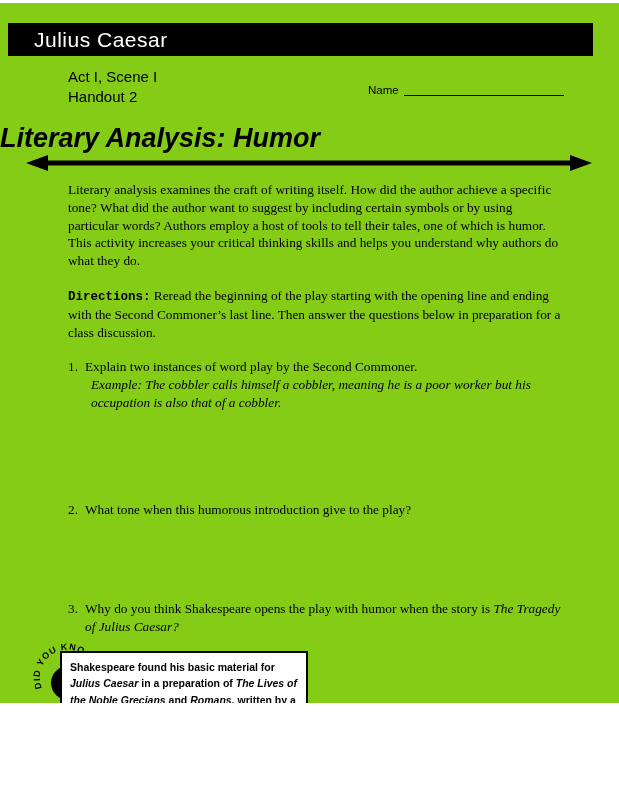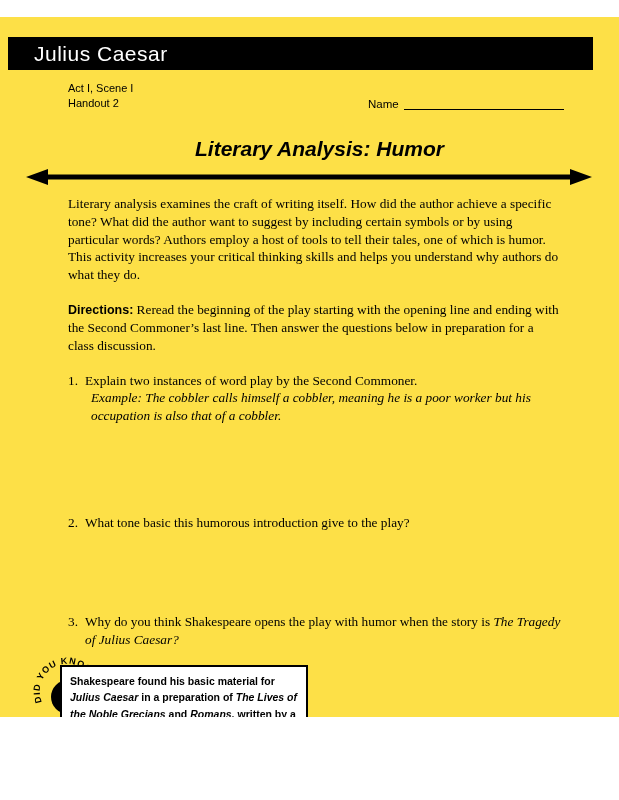--- a/index.html
+++ b/index.html
@@ -1,54 +1,53 @@
 <!DOCTYPE html>
 <html><head>
 <meta charset="utf-8">
 <style>
   * { margin:0; padding:0; box-sizing:border-box; }
   html,body { background:#ffffff; }
   .page {
-    position:relative; width:619px; height:700px; background:#fde047;
+    position:relative; width:619px; height:700px; background:#84cc16;
     color:#000; font-family:"Liberation Serif", serif; overflow:hidden;
-    margin:17px auto;
+    margin:3px auto;
   }
   .header-bar {
     position:absolute; top:20px; left:8px; width:585px; height:33px;
     background:#000; color:#fff; display:flex; align-items:center;
     padding-left:26px; font-family:"Liberation Sans", sans-serif;
     font-size:21px; letter-spacing:0.5px;
   }
   .meta {
     position:absolute; top:64px; left:68px;
-    font-family:"Liberation Sans", sans-serif; font-size:11px; line-height:1.35;
+    font-family:"Liberation Sans", sans-serif; font-size:15px; line-height:1.35;
   }
   .fields {
     position:absolute; top:80px; left:368px; width:196px;
     font-family:"Liberation Sans", sans-serif; font-size:11.5px;
   }
   .field-row { display:flex; align-items:flex-end; margin-bottom:13px;justify-content:flex-end; }
   .field-row .lbl { margin-right:5px; }
   .blank { display:inline-block; border-bottom:1px solid #000; height:13px; }
   .blank.name { flex:1; }
   .blank.date { width:84px; margin-right:14px; }
   .blank.hour { width:56px; }
   .doc-title {
-    position:absolute; top:120px; left:0; width:100%; text-align:center;
+    position:absolute; top:120px; left:0; width:100%; text-align:left;
     font-family:"Liberation Sans", sans-serif; font-weight:bold; font-style:italic;
-    font-size:21px;
-    padding-left:20px;
+    font-size:27px;
   }
   .arrow-rule { position:absolute; top:151px; left:26px; }
   .content {
     position:absolute; top:178px; left:68px; width:494px;
     font-size:13.3px; line-height:1.34;
   }
   .directions { margin-top:17px; }
-  .directions .dlabel { font-family:Liberation Sans, sans-serif; font-weight:bold; font-size:12.5px; }
+  .directions .dlabel { font-family:Liberation Mono, monospace; font-weight:bold; font-size:12.5px; }
   .question { display:flex; }
   .q1 { margin-top:17px; }
   .q2 { margin-top:89px; }
   .q3 { margin-top:81px; }
   .qnum { width:17px; flex:none; }
   .qbody { flex:1; }
   .example { font-style:italic; margin-left:6px; }
   .dyk { position:absolute; left:22px; top:618px; width:330px; height:125px; }
   .dyk-badge { position:absolute; left:0; top:0; }
   .dyk-box {
@@ -103,21 +102,21 @@
     <div class="question q1">
       <span class="qnum">1.</span>
       <div class="qbody">
         <div>Explain two instances of word play by the Second Commoner.</div>
         <div class="example">Example: The cobbler calls himself a cobbler, meaning he is a poor worker but his occupation is also that of a cobbler.</div>
       </div>
     </div>
 
     <div class="question q2">
       <span class="qnum">2.</span>
-      <div class="qbody">What tone basic this humorous introduction give to the play?</div>
+      <div class="qbody">What tone when this humorous introduction give to the play?</div>
     </div>
 
     <div class="question q3">
       <span class="qnum">3.</span>
       <div class="qbody"><span>Why do you think Shakespeare opens the play with humor when the story is </span><span style="font-style: italic;">The Tragedy of Julius Caesar?</span></div>
     </div>
   </div>
 
   <div class="dyk">
     <svg class="dyk-badge" width="92" height="96" viewBox="0 0 92 96">

